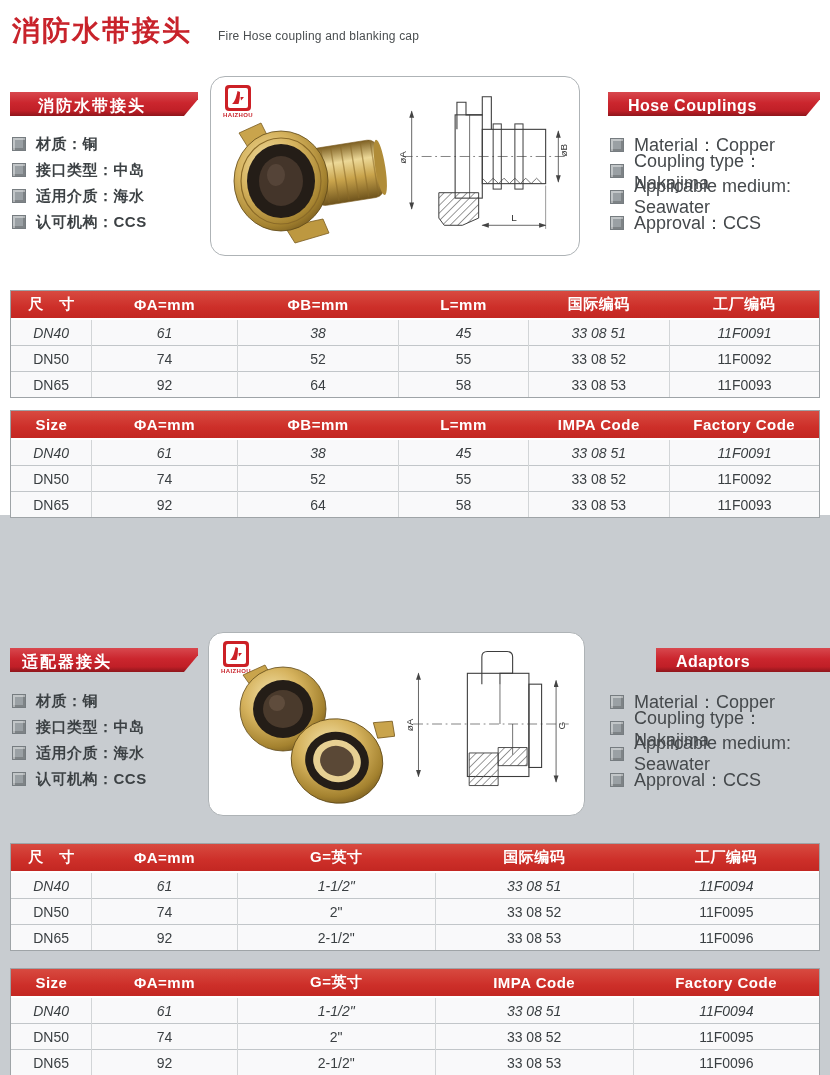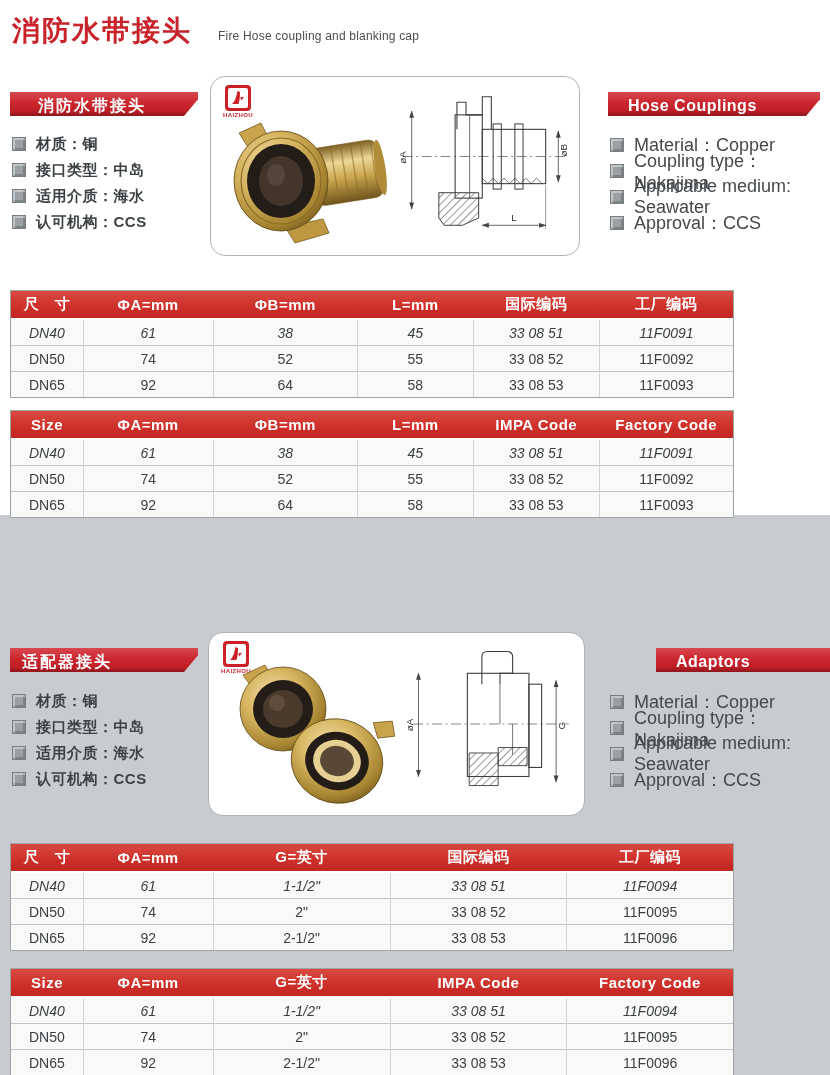--- a/index.html
+++ b/index.html
@@ -55,21 +55,21 @@
   .logo-text{font-size:6px;font-weight:bold;color:#c8232b;letter-spacing:.4px;margin-top:1px;}
   .photo{position:absolute;}
   .ph-1{left:18px;top:28px;}
   .ph-2{left:16px;top:20px;}
   .tech{position:absolute;}
   .td-1{left:188px;top:8px;}
   .td-2{left:195px;top:8px;}
 
   
   .dtable{
-    position:absolute;left:10px;width:724px;background:#0ea5e9;
+    position:absolute;left:10px;width:810px;background:#0ea5e9;
     border:1px solid #9fa4a7;box-sizing:border-box;
   }
   .dtable table{width:100%;border-collapse:collapse;table-layout:fixed;}
   .dtable th{
     height:27px;background:linear-gradient(180deg,#d84a40 0%,#cd2f29 60%,#c32722 100%);
     color:#fff;font-size:15px;font-weight:bold;letter-spacing:.5px;
     border-bottom:2px solid #fff;text-align:center;padding:0;
   }
   .dtable td{
     height:25px;background:#f9f9fa;color:#3a3f42;font-size:14px;text-align:center;

